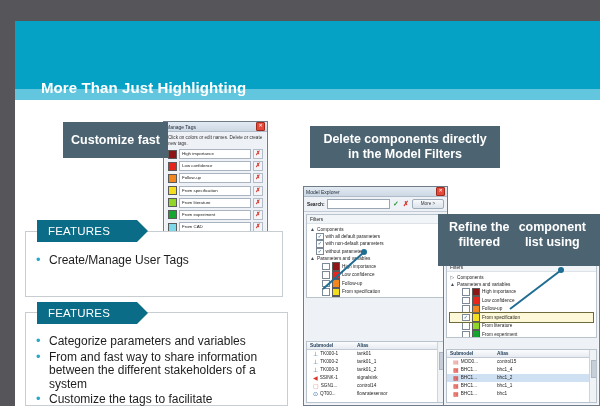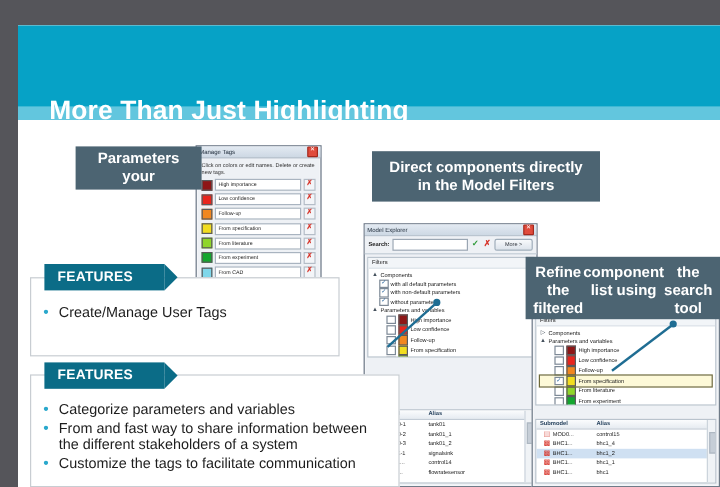--- a/index.html
+++ b/index.html
@@ -16,40 +16,40 @@
   .header-band{
     position:absolute;left:0;top:0;width:585px;height:68px;
     background:#06a2c6;
   }
   .header-strip{
     position:absolute;left:0;top:68px;width:585px;height:11px;
     background:#62c6de;
   }
   .slide-title{
     position:absolute;left:26px;top:58px;
-    font-size:22px;font-weight:bold;color:#ffffff;
+    font-size:15px;font-weight:bold;color:#ffffff;
     letter-spacing:0.1px;
   }
 
   
   .callout{
     position:absolute;background:#4c6472;color:#ffffff;
     font-size:12.5px;font-weight:bold;text-align:center;
     line-height:15px;padding:6px 8px;box-sizing:border-box;
     z-index:40;
   }
 
   
   .contentbox{
     position:absolute;border:1px solid #c8cdd2;background:#ffffff;
     box-sizing:border-box;z-index:20;
   }
   .banner{
     position:absolute;height:22px;background:#0b6c87;color:#ffffff;
-    font-size:11.5px;font-weight:bold;letter-spacing:.2px;
+    font-size:11.5px;font-weight:normal;letter-spacing:.2px;
     display:flex;align-items:center;padding-left:11px;
     box-sizing:border-box;z-index:30;
   }
   .banner:after{
     content:"";position:absolute;right:-11px;top:0;
     width:0;height:0;border-top:11px solid transparent;
     border-bottom:11px solid transparent;border-left:11px solid #0b6c87;
   }
   ul.bullets{
     margin:0;padding:0;list-style:none;
@@ -173,21 +173,21 @@
 </head>
 <body>
 
 <div class="slide">
 
   <div class="header-band"></div>
   <div class="header-strip"></div>
   <div class="slide-title">More Than Just Highlighting</div>
 
   <div class="callout" style="left:48px;top:101px;width:105px;height:36px;display:flex;flex-direction:column;justify-content:center;">
-    <div>Parameters your</div>
+    <div>Customize fast</div>
   </div>
 
   <div class="winbox" id="manage-tags">
     <div class="wintitle">
       <span class="t">Manage Tags</span>
       <span class="closebtn">✕</span>
     </div>
     <div class="mt-hint">Click on colors or edit names. Delete or create new tags.</div>
     <div id="mt-rows">
         <div class="tagrow">
@@ -237,33 +237,33 @@
 
   <div class="contentbox" style="left:10px;top:210px;width:258px;height:66px;">
     <ul class="bullets" id="features-list" style="margin-top:22px;padding:0 8px 0 6px;">
         <li>Create/Manage User Tags</li>
       </ul>
   </div>
   <div class="banner" style="left:22px;top:199px;width:100px;">
     <span>FEATURES</span>
   </div>
 
-  <div class="contentbox" style="left:10px;top:291px;width:308px;height:94px;">
+  <div class="contentbox" style="left:10px;top:291px;width:263px;height:94px;">
     <ul class="bullets" id="benefits-list" style="margin-top:22px;padding:0 8px 0 6px;">
         <li>Categorize parameters and variables</li>
         <li>From and fast way to share information between the different stakeholders of a system</li>
         <li>Customize the tags to facilitate communication</li>
       </ul>
   </div>
   <div class="banner" style="left:22px;top:281px;width:100px;">
     <span>FEATURES</span>
   </div>
 
   <div class="callout" style="left:295px;top:105px;width:190px;height:42px;display:flex;flex-direction:column;justify-content:center;">
-    <div>Direct components directly</div>
+    <div>Delete components directly</div>
     <div>in the Model Filters</div>
   </div>
 
   <div class="winbox me" style="left:288px;top:165px;width:145px;height:220px;">
     <div class="wintitle">
       <span class="t">Model Explorer</span>
       <span class="closebtn">✕</span>
     </div>
     <div class="me-search">
       <span class="lbl">Search:</span>
@@ -468,21 +468,20 @@
         </div>
       <div class="vscroll">
         <div class="vthumb"></div>
       </div>
     </div>
   </div>
 
   <div class="callout" style="left:423px;top:193px;width:162px;height:52px;display:flex;justify-content:center;">
     <div>Refine the filtered</div>
     <div>component list using</div>
-    <div>the search tool</div>
   </div>
 
   <svg class="pointer-svg">
     <line x1="348" y1="232" x2="308" y2="268" stroke="#1f6d93" stroke-width="2"></line>
     <circle cx="349" cy="231" r="3" fill="#1f6d93"></circle>
     <line x1="545" y1="250" x2="495" y2="288" stroke="#1f6d93" stroke-width="2"></line>
     <circle cx="546" cy="249" r="3" fill="#1f6d93"></circle>
   </svg>
 
 </div>

